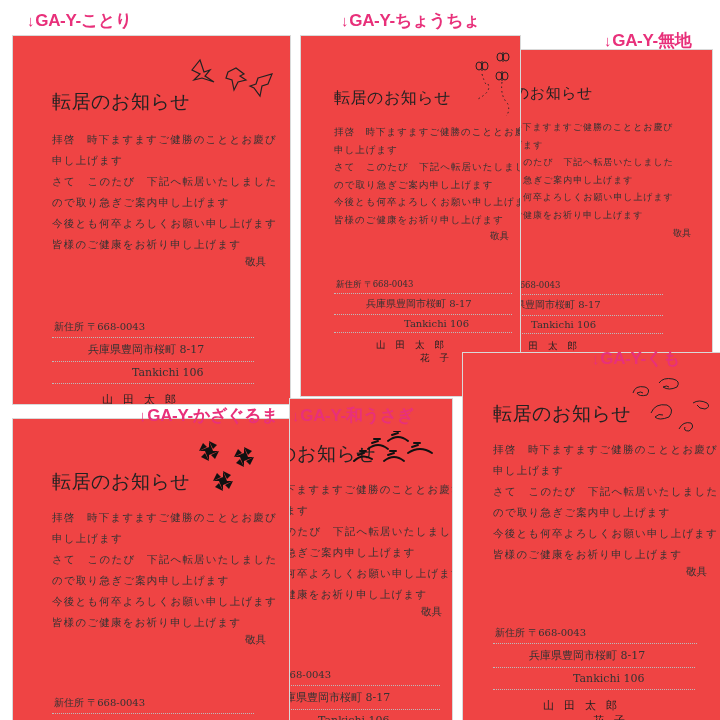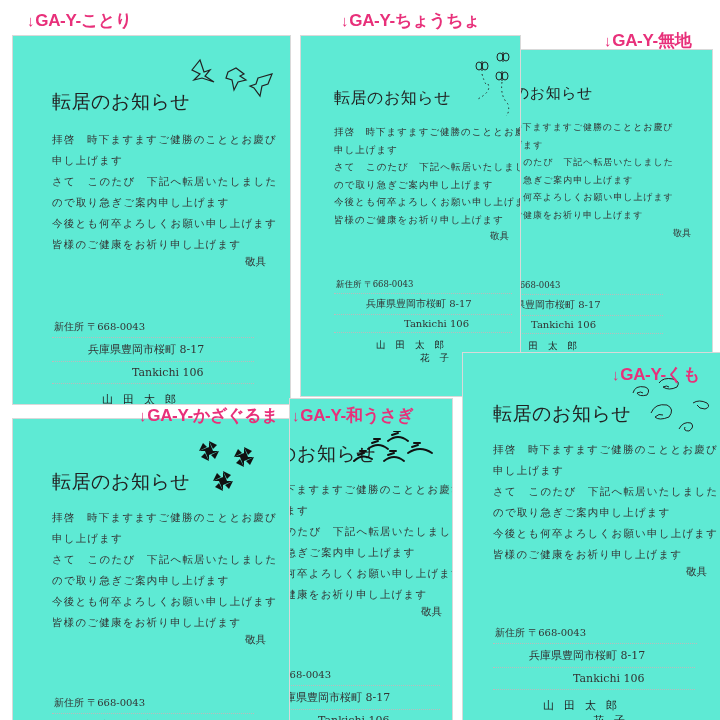--- a/index.html
+++ b/index.html
@@ -1,18 +1,18 @@
 <!DOCTYPE html>
 <html><head>
 <meta charset="utf-8">
 <style>
   html,body{margin:0;padding:0;}
   body{width:720px;height:720px;background:#ffffff;position:relative;overflow:hidden;
        font-family:"DejaVu Serif",serif;color:#222;}
-  .card{position:absolute;background:#5eead4;border:1px solid #d9d9d9;box-sizing:border-box;overflow:hidden;}
+  .card{position:absolute;background:#ef4444;border:1px solid #d9d9d9;box-sizing:border-box;overflow:hidden;}
   .label{position:absolute;font-family:"Liberation Sans","DejaVu Sans",sans-serif;font-weight:bold;
          font-size:17px;color:#e8307a;white-space:nowrap;z-index:20;letter-spacing:-0.3px;}
   .label .arrow{font-weight:normal;font-size:15px;margin-right:1px;}
   .inner{position:absolute;}
   .title{font-size:19px;color:#222;white-space:nowrap;letter-spacing:0.5px;}
   .body-lines{font-size:10.5px;line-height:21px;white-space:nowrap;letter-spacing:1.2px;color:#333;}
   .closing{text-align:right;font-size:10.5px;color:#333;}
   .addr{font-size:10px;color:#333;}
   .addr-row{border-bottom:1px dotted #bbb;white-space:nowrap;}
   .names{font-size:11px;color:#222;letter-spacing:10px;white-space:nowrap;}
@@ -212,15 +212,15 @@
 </div>
 <div class="label" style="left:604px;top:29px;">
   <span class="arrow">↓</span><span>GA-Y-無地</span>
 </div>
 <div class="label" style="left:139px;top:404px;text-align:right;">
   <span class="arrow">↓</span><span>GA-Y-かざぐるま</span>
 </div>
 <div class="label" style="left:292px;top:404px;">
   <span class="arrow">↓</span><span>GA-Y-和うさぎ</span>
 </div>
-<div class="label" style="left:612px;top:347px;margin-top:16px;">
+<div class="label" style="left:592px;top:347px;">
   <span class="arrow">↓</span><span>GA-Y-くも</span>
 </div>
 
 </body></html>

